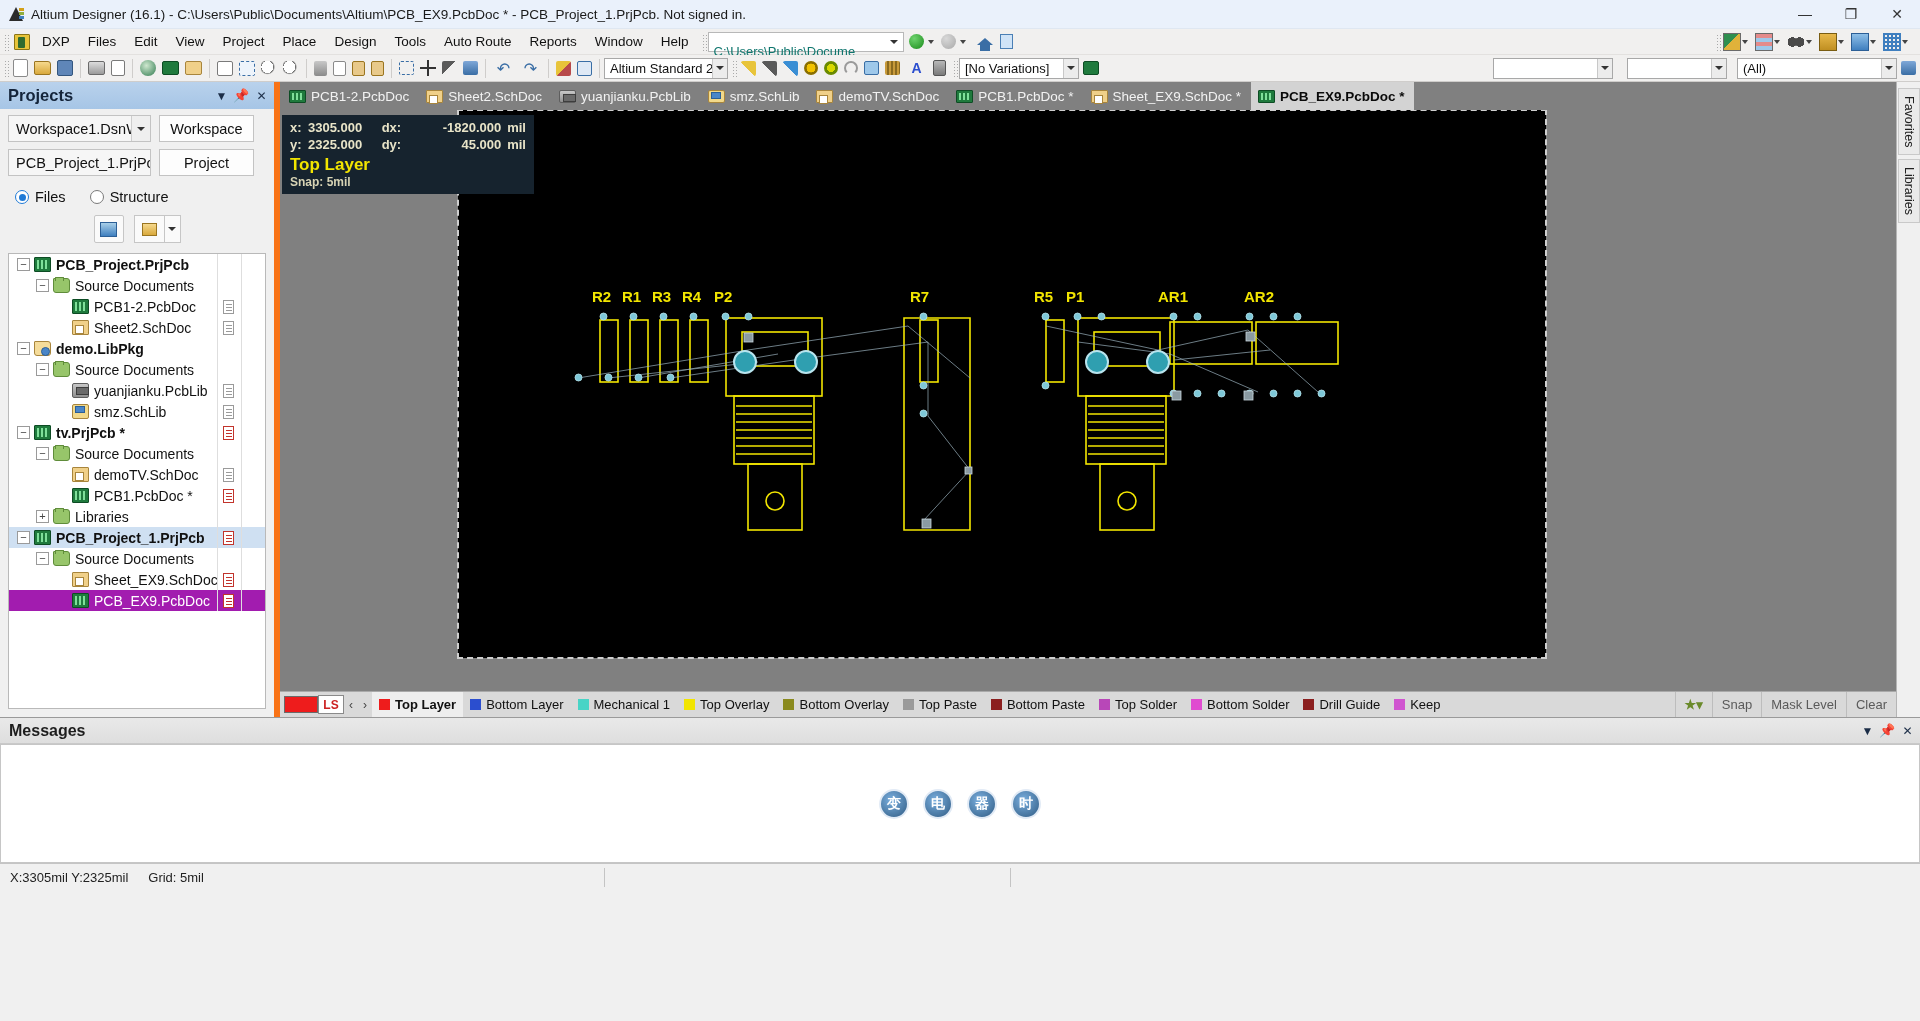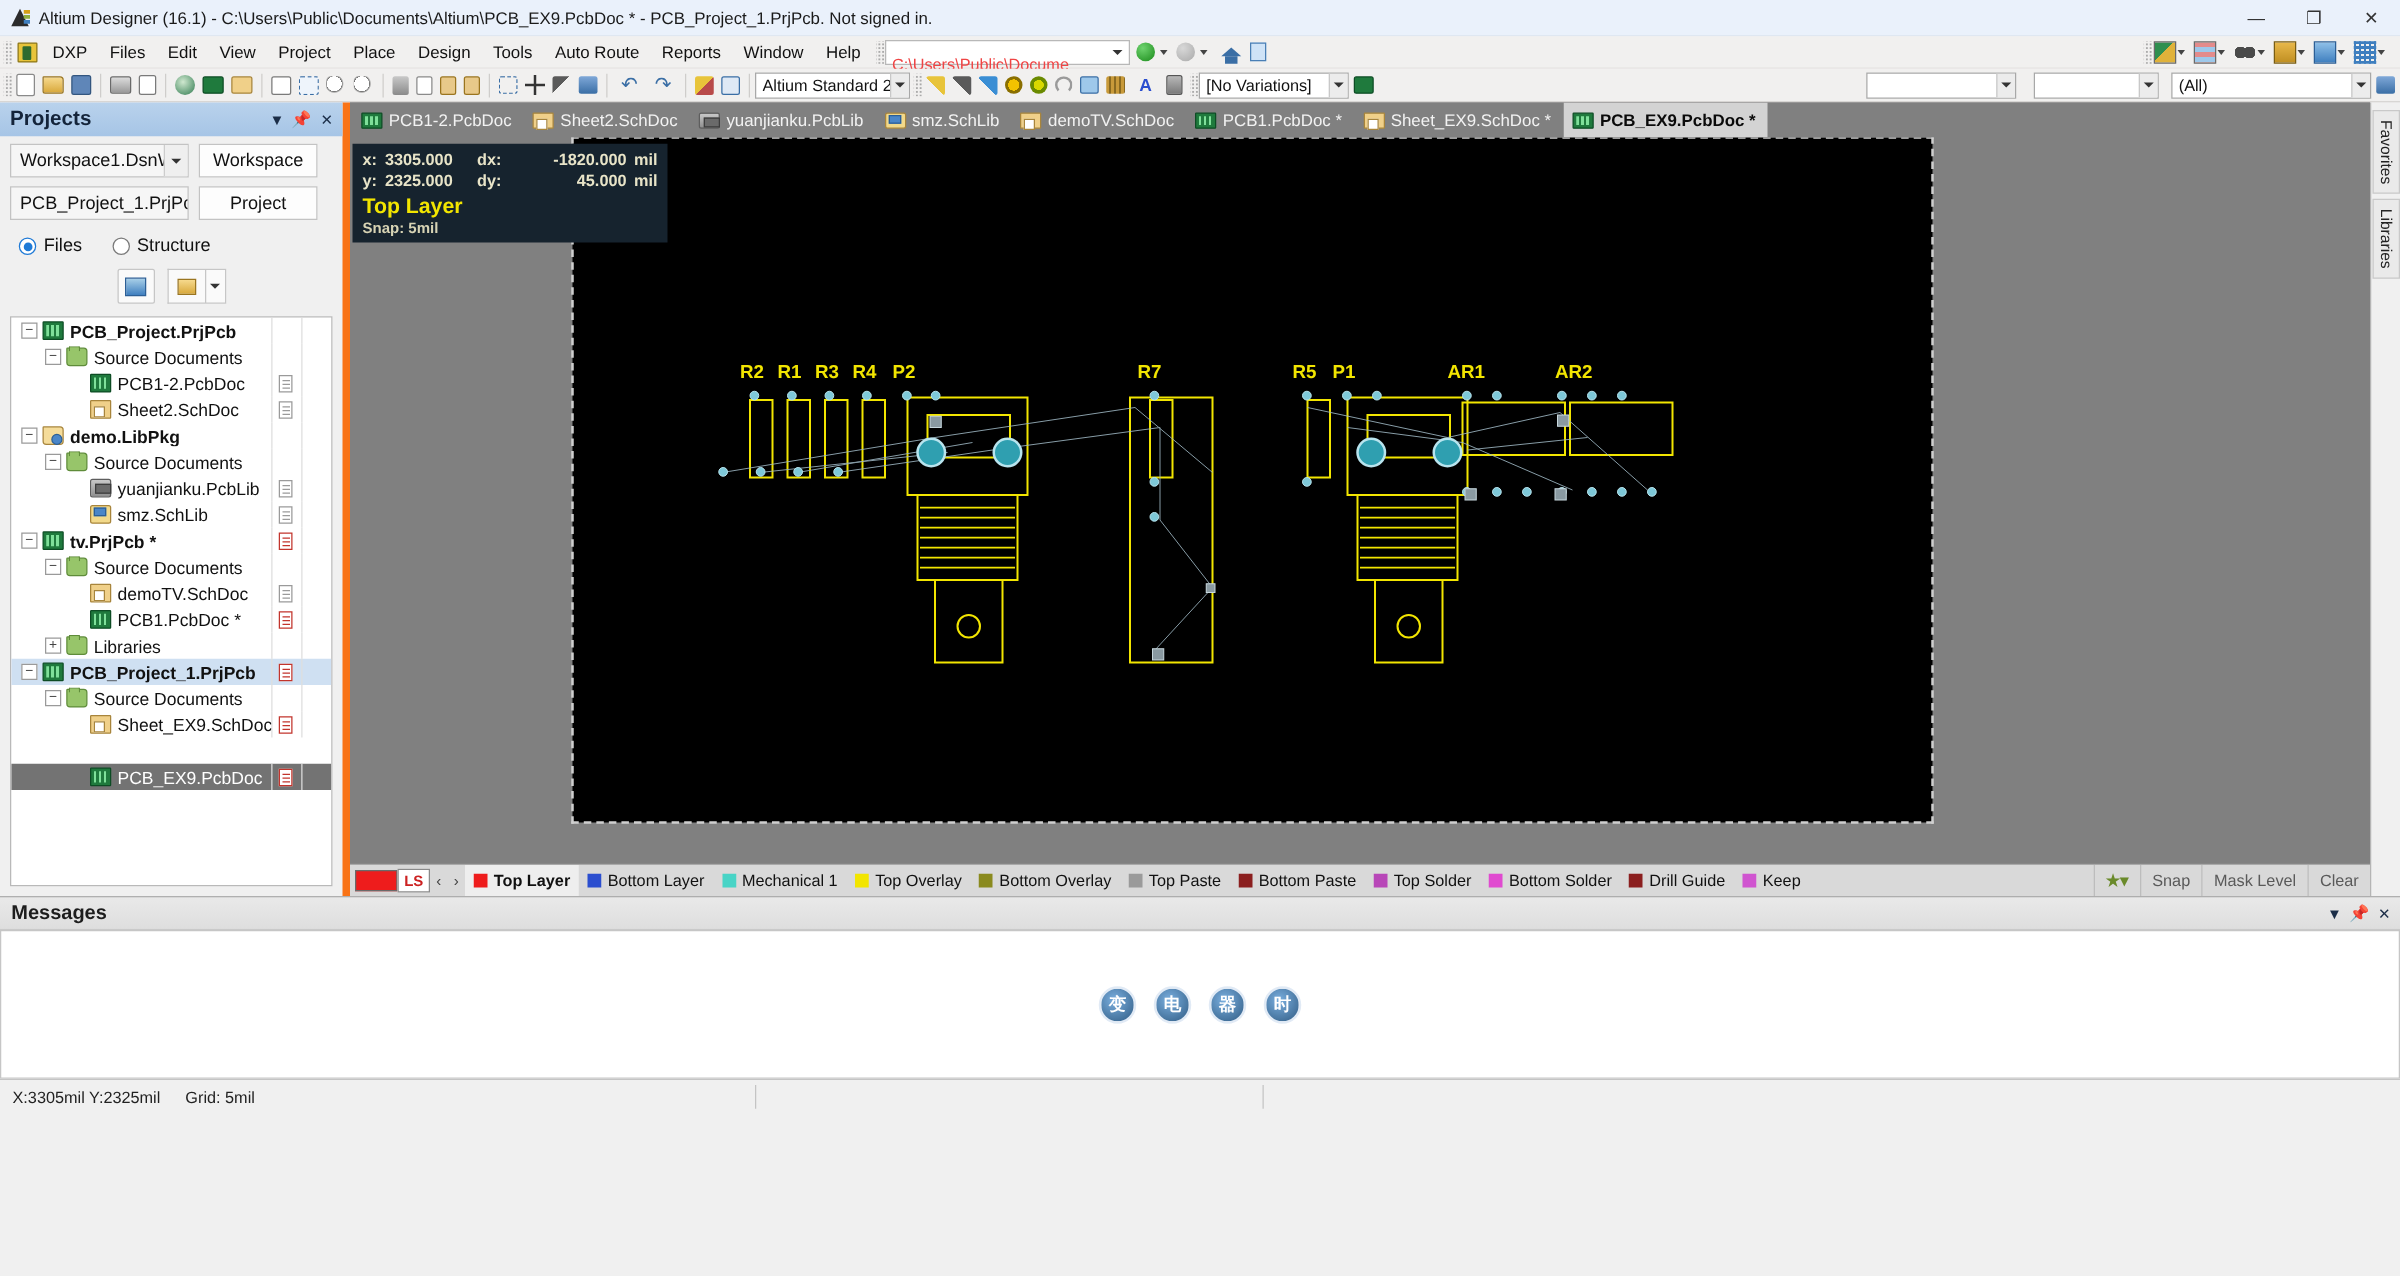--- a/index.html
+++ b/index.html
@@ -43,21 +43,21 @@
   .grip { width: 7px; height: 18px; margin-left: 3px; flex: 0 0 7px;
           background-image: radial-gradient(#aaa 40%, transparent 41%);
           background-size: 3px 3px; background-position: 1px 1px; }
   .dxp-icon { width: 16px; height: 16px; margin: 0 3px 0 4px; background: #e8c43a;
               border: 1px solid #8b7415; border-radius: 1px; position: relative; flex:0 0 16px; }
   .dxp-icon::after { content:''; position:absolute; left:3px; top:2px; width:7px; height:11px;
                      background:#2f6b2f; border-radius:1px; }
   .menu-item { padding: 3px 9px; font-size: 13.5px; color: #111; white-space: nowrap; cursor: default; }
   .pathbox { width: 196px; height: 20px; background: #fff; border: 1px solid #b8b8b8;
              display: flex; align-items: center; padding: 0 2px 0 5px; font-size: 13px; }
-  .pathbox span { flex: 1 1 auto; overflow: hidden; white-space: nowrap; color: #ef4444; margin-top: 20px; }
+  .pathbox span { flex: 1 1 auto; overflow: hidden; white-space: nowrap; color: #0f766e; margin-top: 20px; }
   .caret { width: 0; height: 0; border-left: 4px solid transparent; border-right: 4px solid transparent;
            border-top: 4px solid #333; margin: 0 3px; flex: 0 0 8px; }
   .nav-btn { width: 18px; height: 18px; margin-left: 4px; display:flex; align-items:center; justify-content:center; }
   .circ { width: 15px; height: 15px; border-radius: 50%; display:inline-block; }
   .circ.green { background: radial-gradient(circle at 35% 30%, #6ed36e, #1a8a1a); }
   .circ.grey  { background: radial-gradient(circle at 35% 30%, #d8d8d8, #a9a9a9); }
   .home-ic { width: 0; height: 0; border-left: 8px solid transparent; border-right: 8px solid transparent;
              border-bottom: 7px solid #3a6ea5; position: relative; }
   .home-ic::after { content:''; position:absolute; left:-5px; top:7px; width:10px; height:6px; background:#3a6ea5; }
   .blue-doc { width: 13px; height: 15px; background: #cfe3f7; border: 1px solid #4a7fb5; }
@@ -108,21 +108,21 @@
             display:flex;align-items:center;justify-content:center; border-radius:2px; }
   .split-btn { display:flex; }
   .split-btn .m { width: 30px; height: 28px; background:#fafafa; border:1px solid #c6c6c6; border-right:none;
                   display:flex;align-items:center;justify-content:center; }
   .split-btn .d { width: 17px; height: 28px; background:#fafafa; border:1px solid #c6c6c6;
                   display:flex;align-items:center;justify-content:center; }
 
   .tree { flex: 1 1 auto; background: #fff; border: 1px solid #b9b9b9; overflow: hidden; min-height: 0; }
   .tnode { display: flex; align-items: center; height: 21px; font-size: 14px; color: #111;
            position: relative; white-space: nowrap; }
-  .tnode.sel { background: #737373; color: #fff; margin-top: 21px; }
+  .tnode.sel { background: #a21caf; color: #fff; }
   .tnode.selsoft { background: #cfe0f2; }
   .exp { width: 13px; height: 13px; border: 1px solid #9a9a9a; background:#fff;
          display:flex;align-items:center;justify-content:center; font-size:11px; line-height:1;
          color:#444; flex:0 0 13px; margin-right:4px; }
   .nospace { width:13px; flex:0 0 13px; margin-right:4px; }
   .tlabel { overflow: hidden; text-overflow: clip; }
   .tlabel.b { font-weight: bold; }
   .tright { position: absolute; right: 0; top: 0; bottom: 0; width: 48px;
             border-left: 1px solid #dedede; display:flex; align-items:center; justify-content:flex-start;
             padding-left: 5px; }

